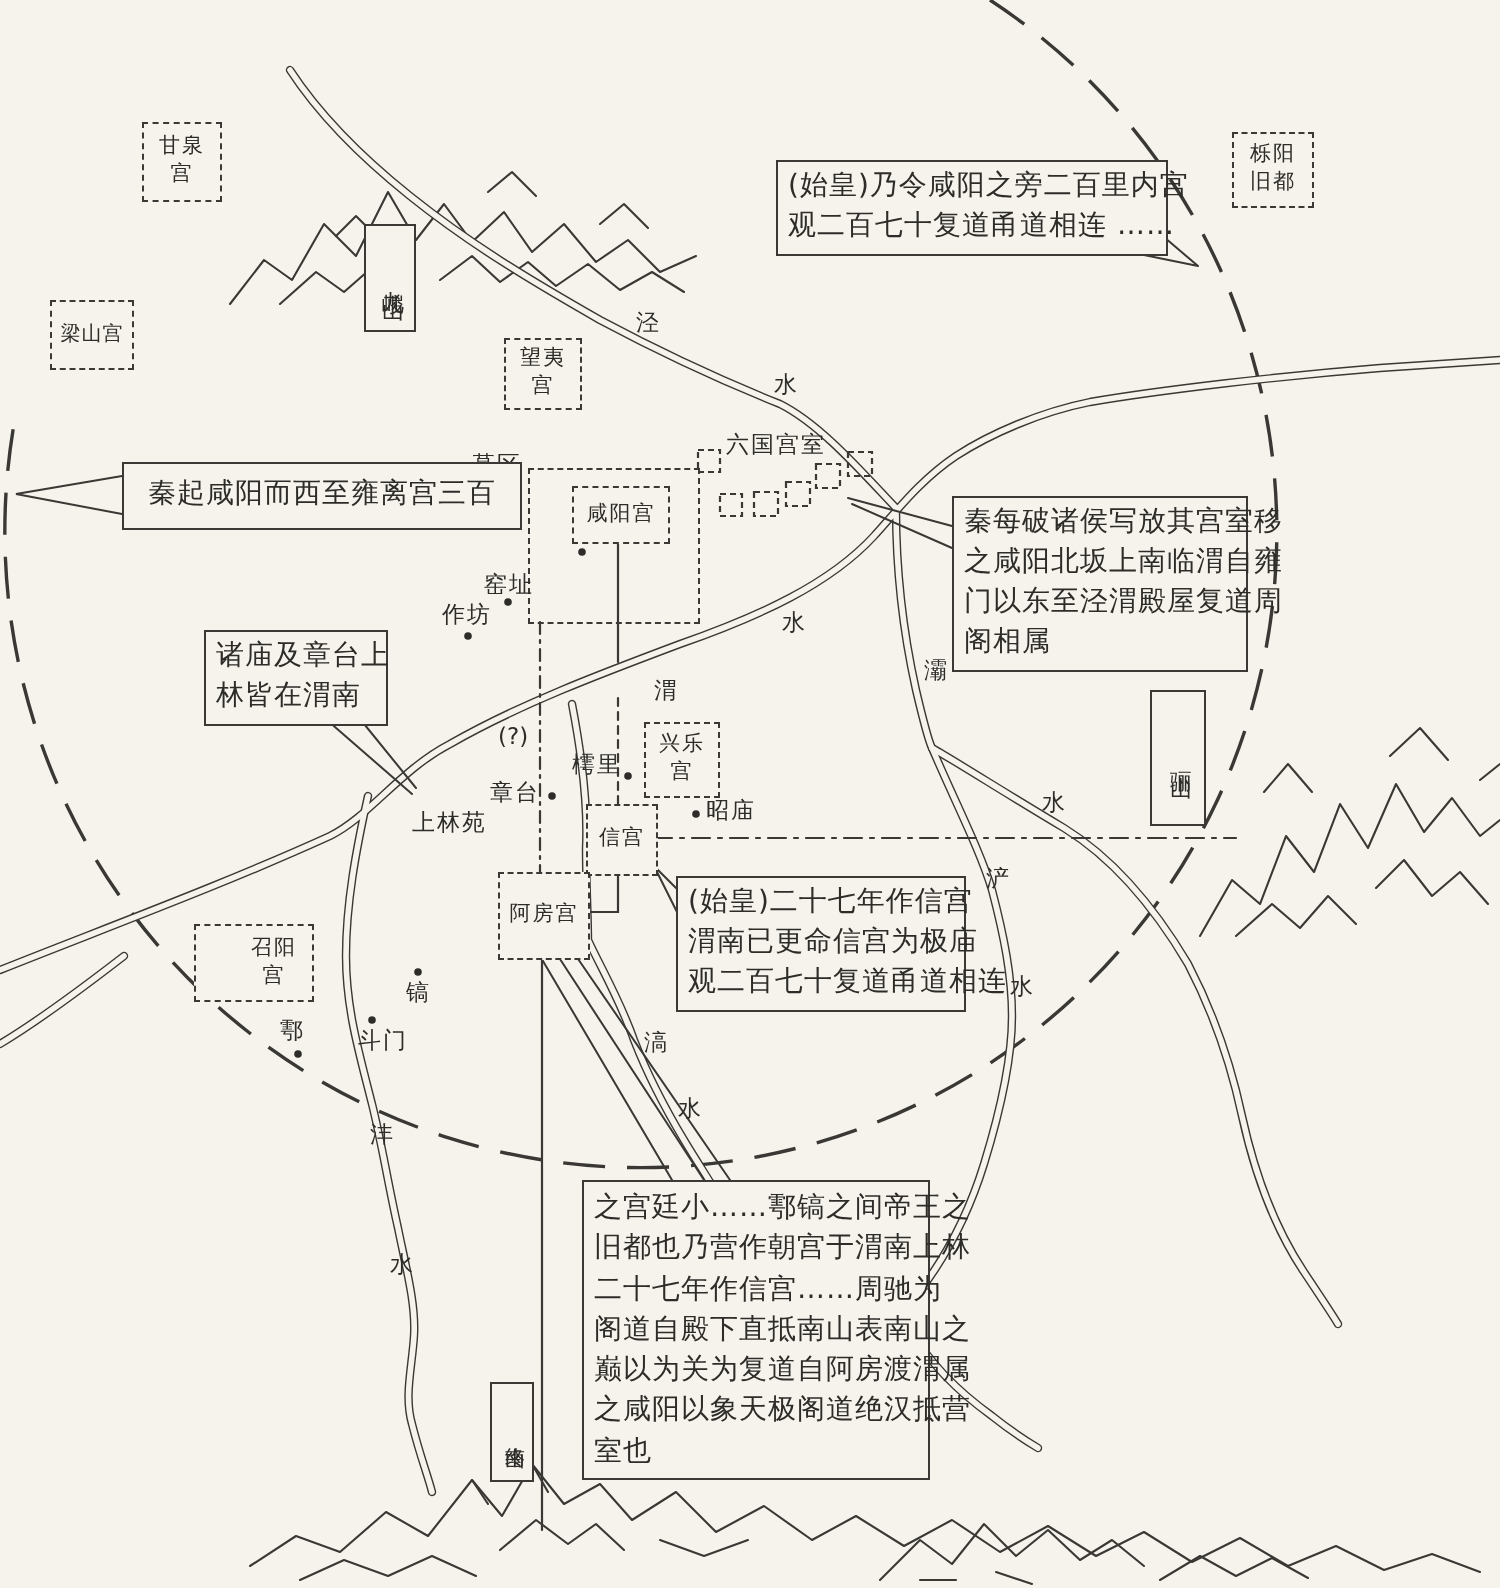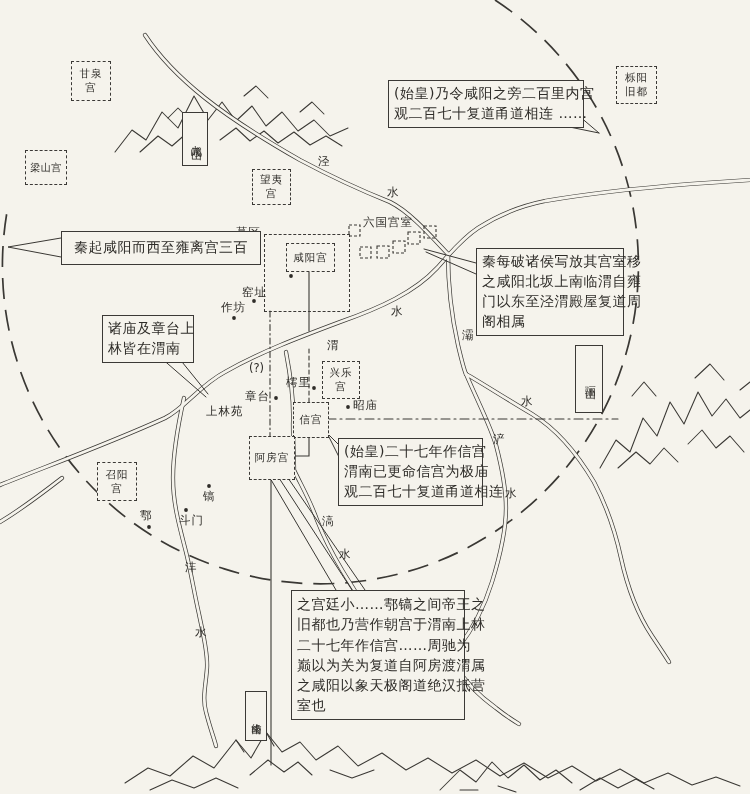--- a/index.html
+++ b/index.html
@@ -129,21 +129,21 @@
 <div class="pbox" style="left:322px;top:361px;width:36px;height:36px;text-align:center;">
   <span>兴乐</span>
   <span>宫</span>
 </div>
 <div class="pbox" style="left:293px;top:402px;width:34px;height:34px;">
   <span>信宫</span>
 </div>
 <div class="pbox" style="left:249px;top:436px;width:44px;height:42px;">
   <span>阿房宫</span>
 </div>
-<div class="pbox" style="left:97px;top:462px;width:38px;height:37px;">
+<div class="pbox" style="left:97px;top:462px;width:38px;height:37px;padding-left:20px;">
   <span>召阳</span>
   <span>宫</span>
 </div>
 
 <div class="mbox v" style="left:182px;top:112px;width:24px;height:52px;">
   <span>九嵕山</span>
 </div>
 <div class="mbox v" style="left:575px;top:345px;width:26px;height:66px;">
   <span>骊山</span>
 </div>
@@ -170,20 +170,21 @@
 </div>
 <div class="nbox" style="left:338px;top:438px;width:133px;">
   <div>(始皇)二十七年作信宫</div>
   <div>渭南已更命信宫为极庙</div>
   <div>观二百七十复道甬道相连</div>
 </div>
 <div class="nbox" style="left:291px;top:590px;width:162px;line-height:1.45;">
   <div>之宫廷小……鄠镐之间帝王之</div>
   <div>旧都也乃营作朝宫于渭南上林</div>
   <div>二十七年作信宫……周驰为</div>
+  <div>阁道自殿下直抵南山表南山之</div>
   <div>巅以为关为复道自阿房渡渭属</div>
   <div>之咸阳以象天极阁道绝汉抵营</div>
   <div>室也</div>
 </div>
 
 <div class="lbl" style="left:318px;top:155px;">泾</div>
 <div class="lbl" style="left:387px;top:186px;">水</div>
 <div class="lbl" style="left:327px;top:339px;">渭</div>
 <div class="lbl" style="left:391px;top:305px;">水</div>
 <div class="lbl" style="left:462px;top:329px;">灞</div>

